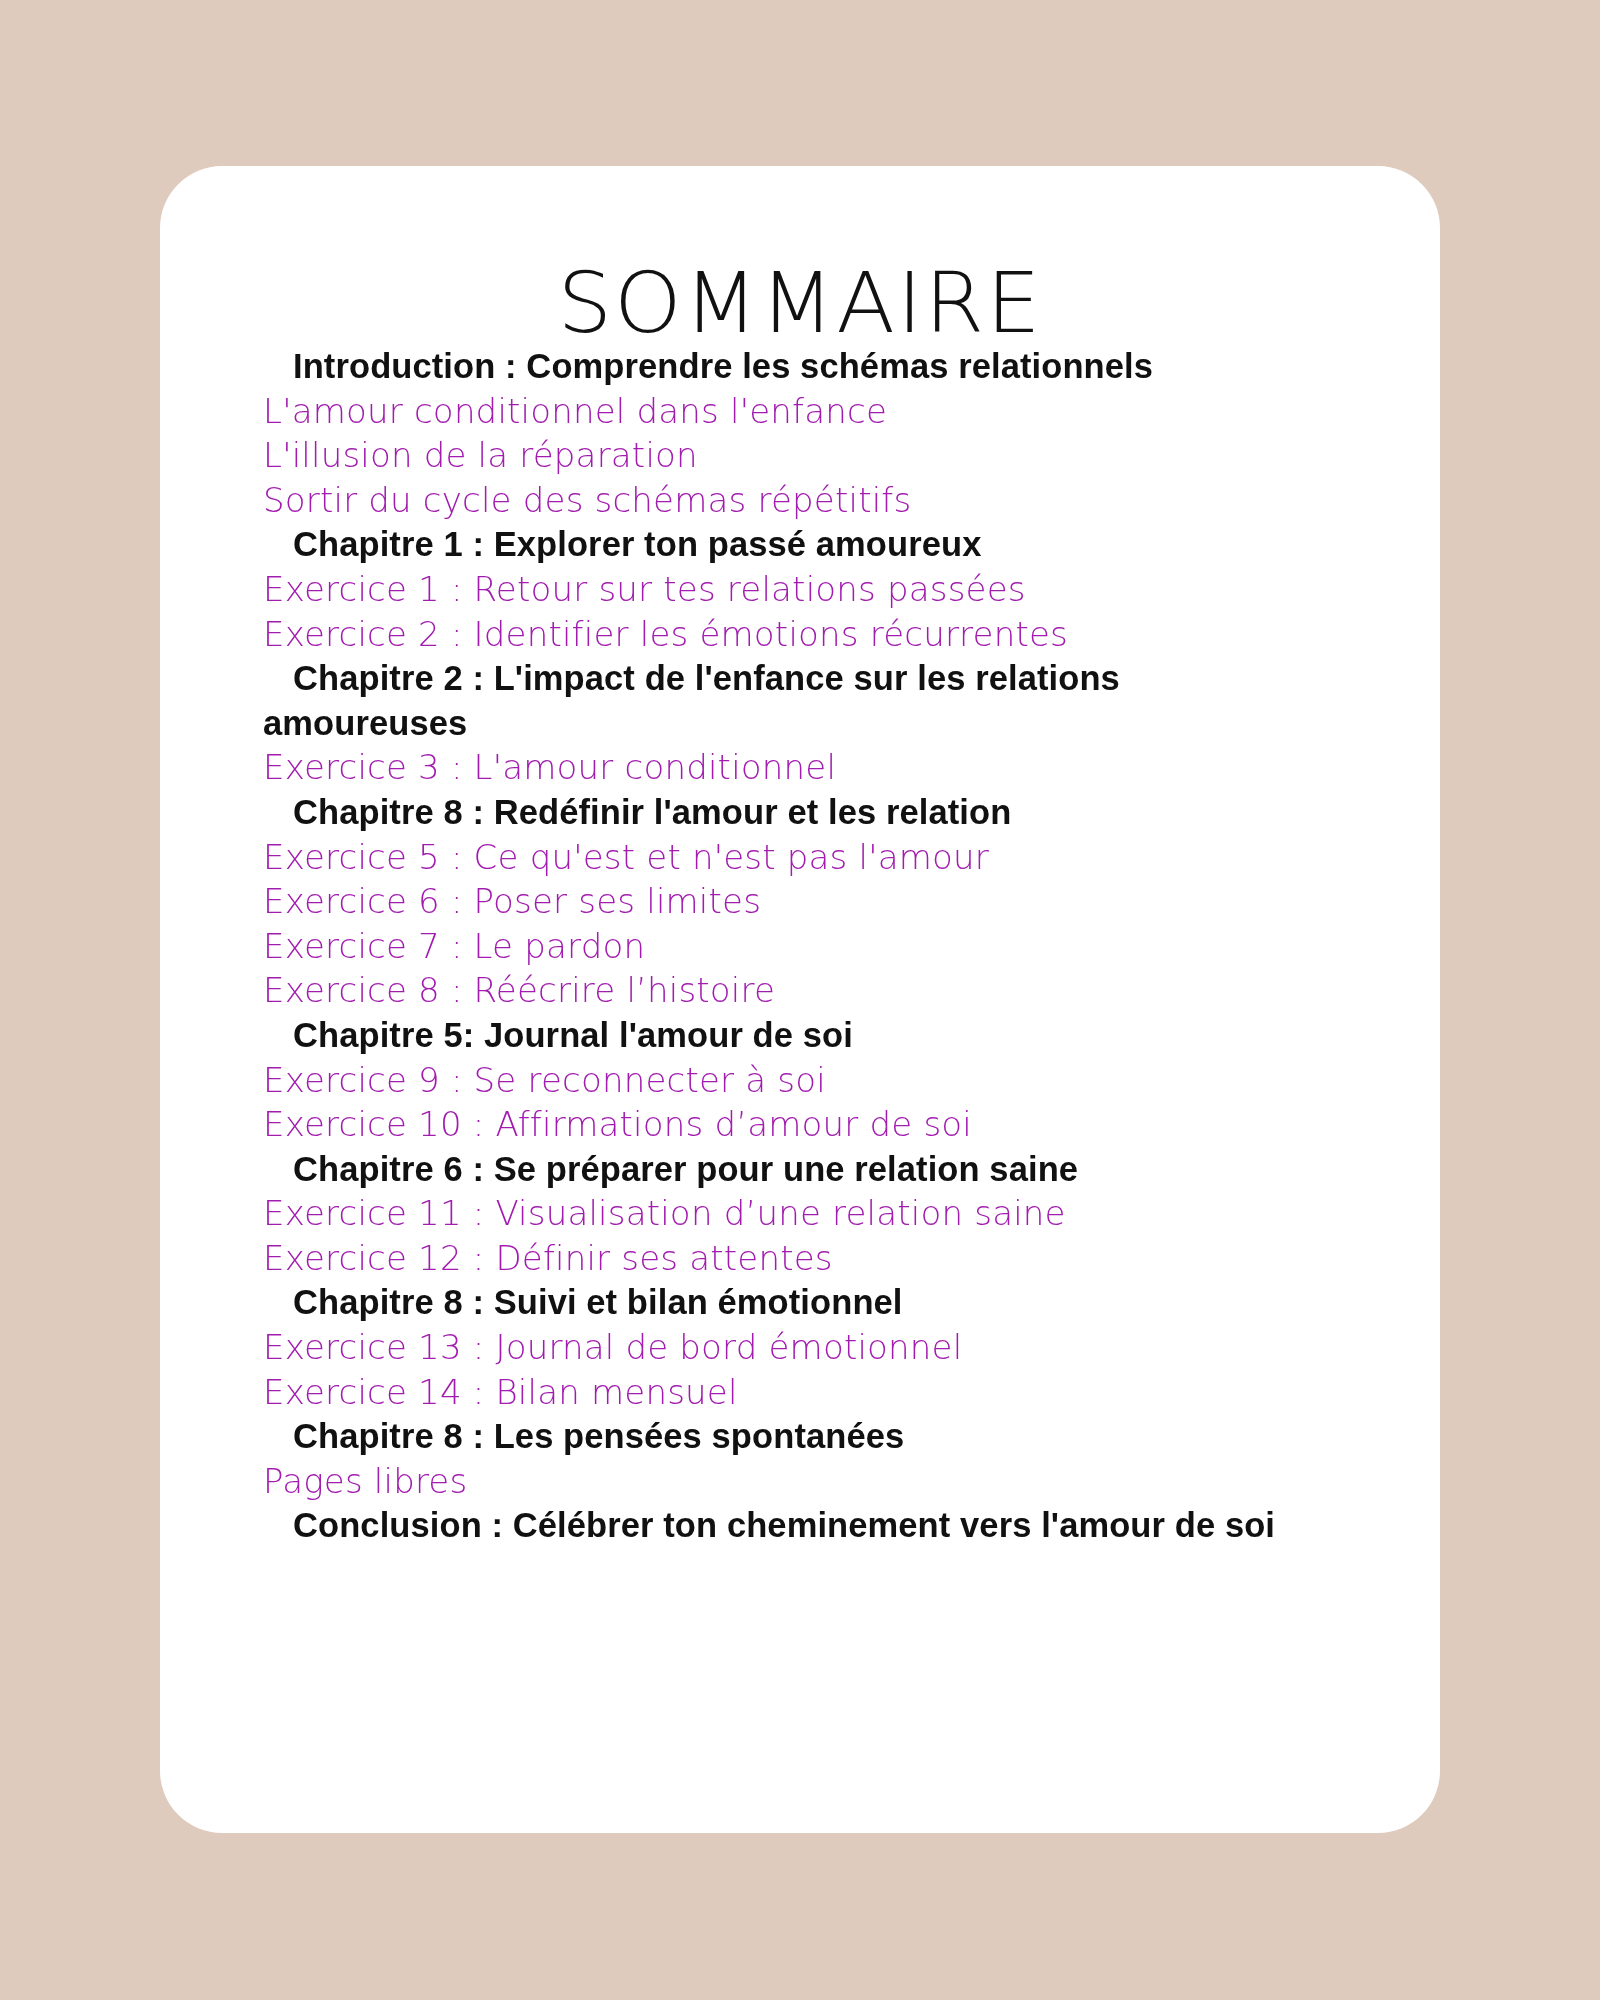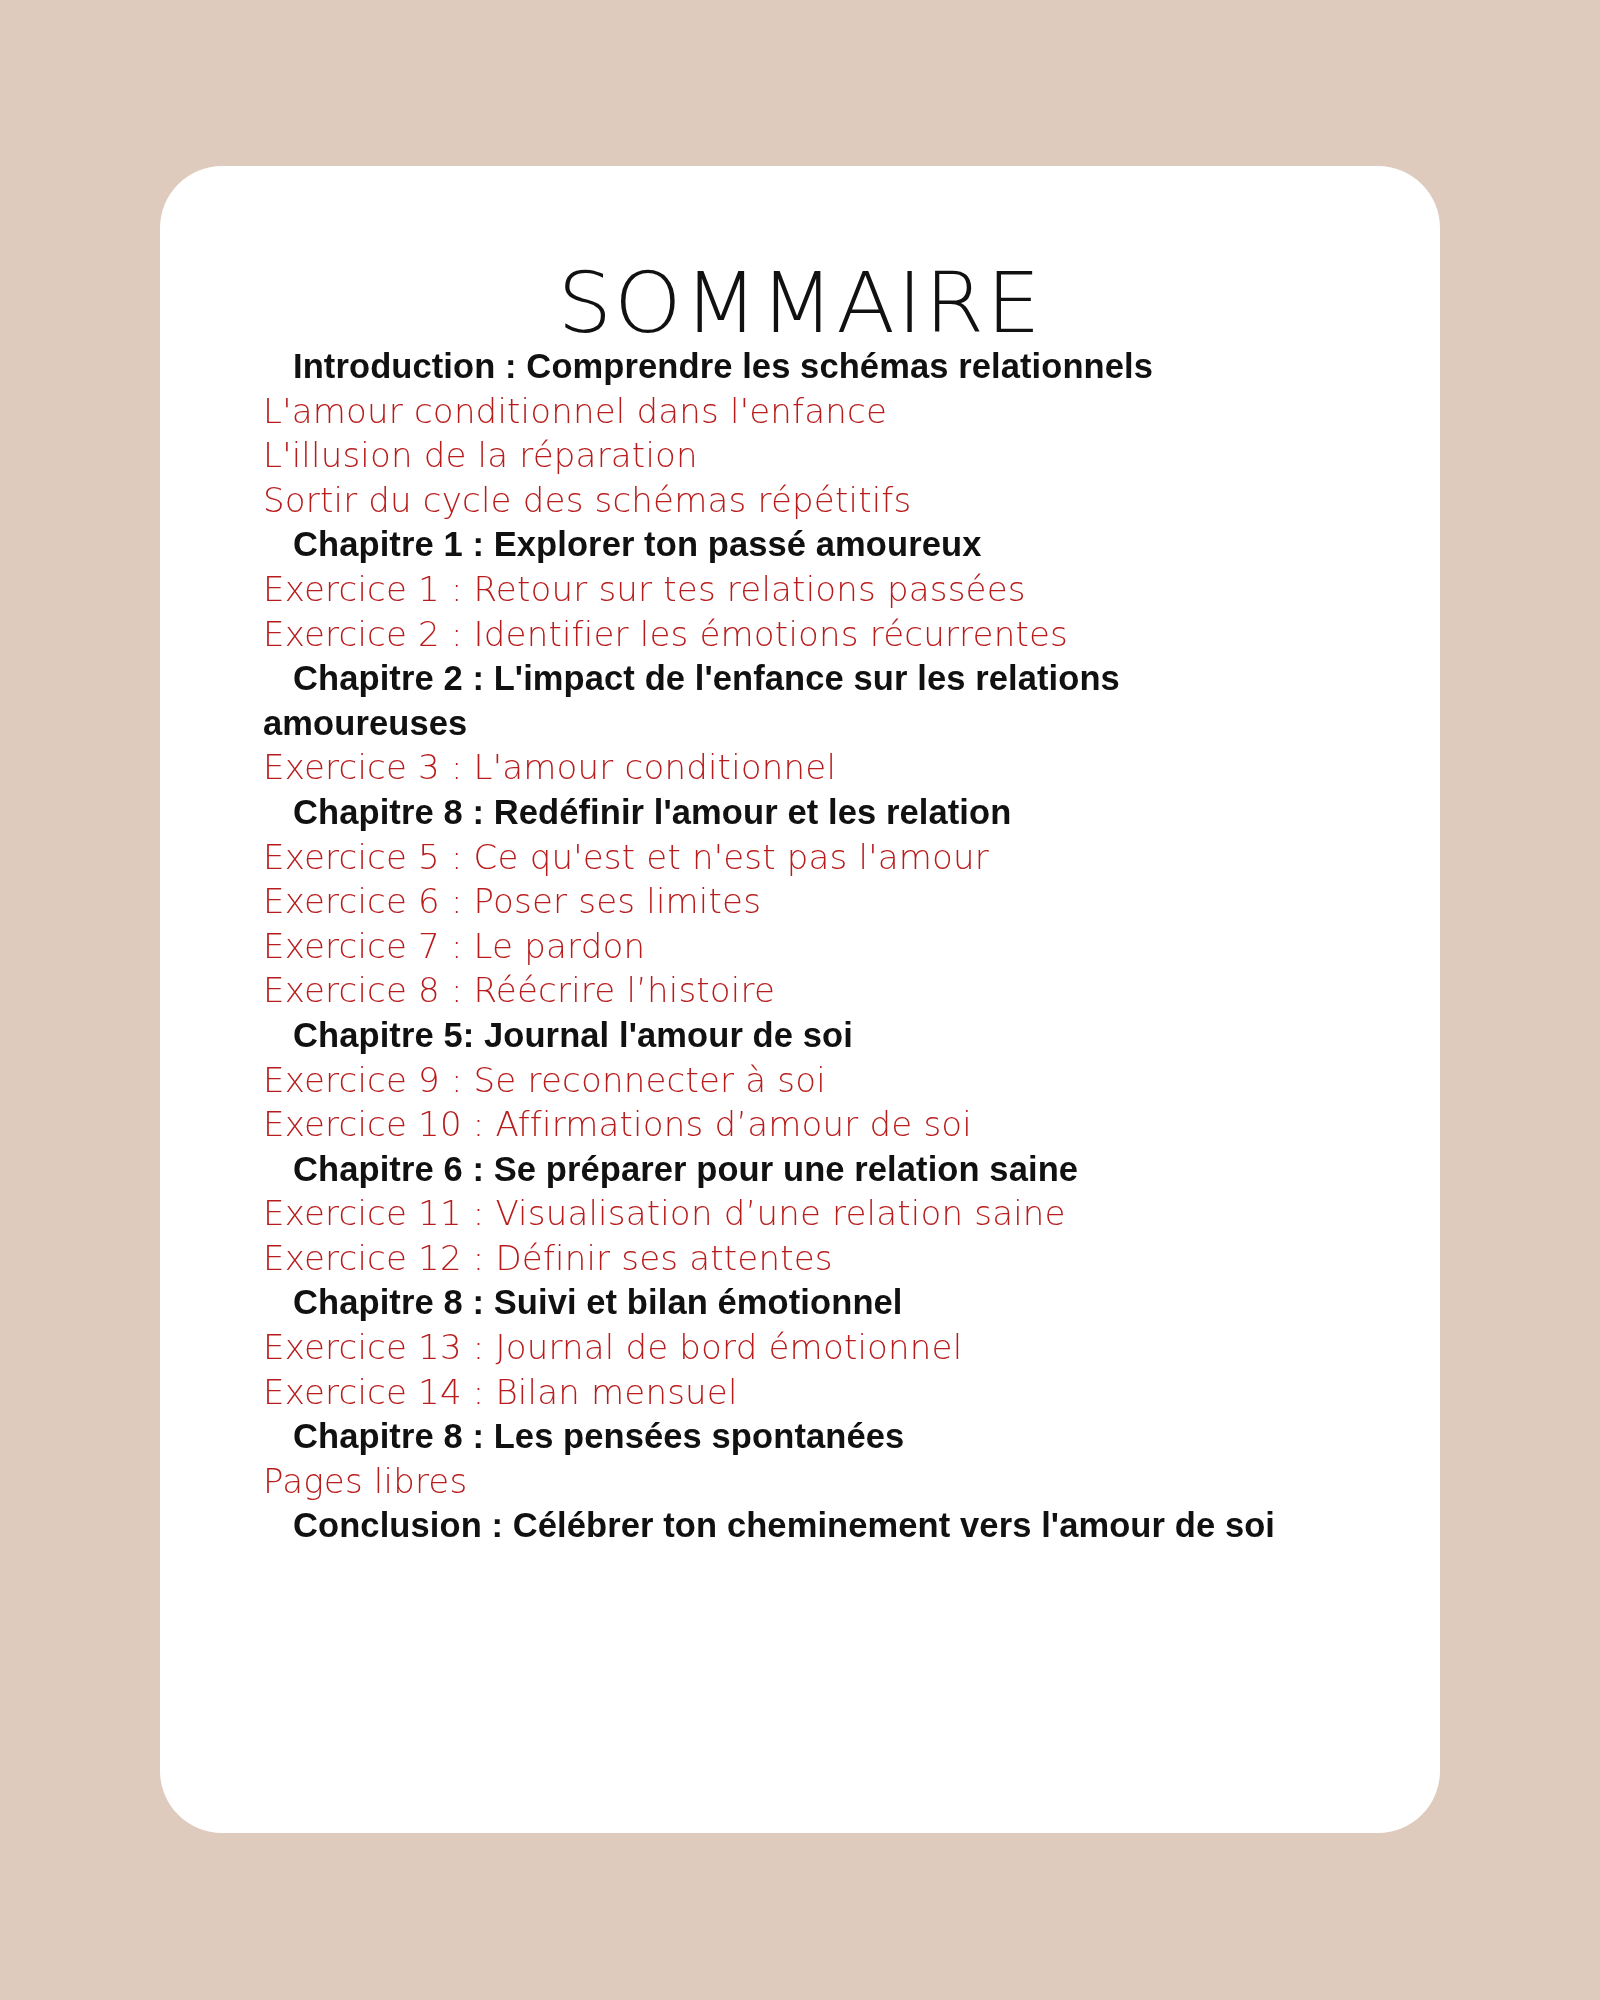--- a/index.html
+++ b/index.html
@@ -49,21 +49,21 @@
     }
     .toc li {
       font-size: 33px;
       line-height: 44.6px;
       letter-spacing: -0.3px;
       white-space: normal;
     }
     .toc li.sub {
       font-family: "DejaVu Sans", sans-serif;
       font-weight: 200;
-      color: #b91c1c;
+      color: #a21caf;
       font-size: 34px;
       letter-spacing: 0.2px;
     }
     .toc li.head {
       font-family: "Liberation Sans", sans-serif;
       font-weight: 700;
       text-indent: 30px;
       font-size: 34.5px;
       letter-spacing: 0.1px;
     }

